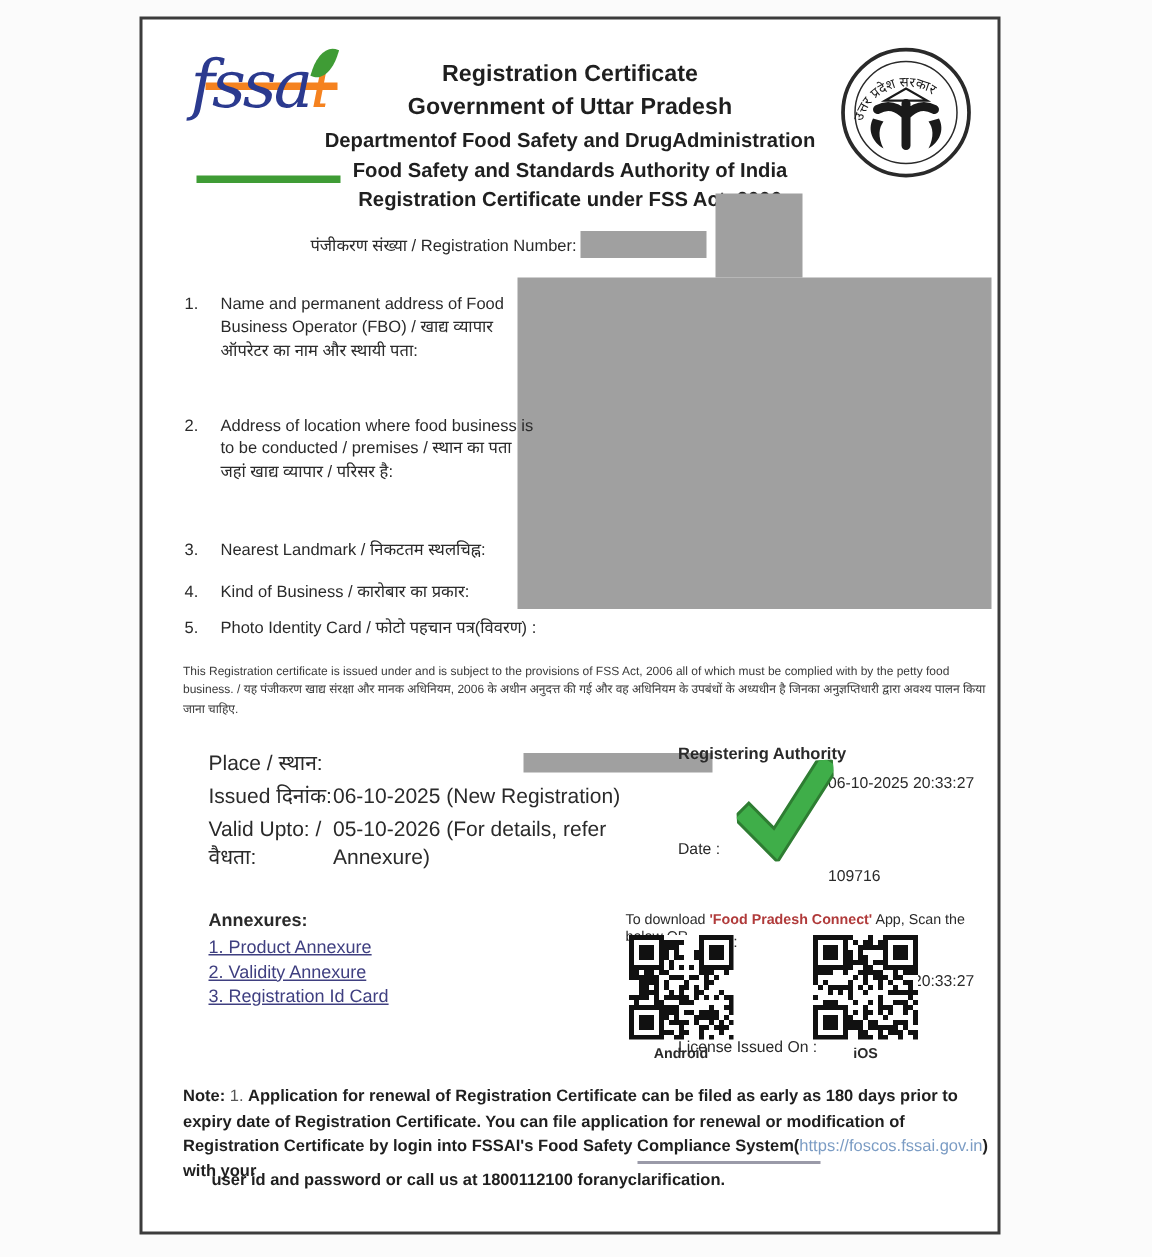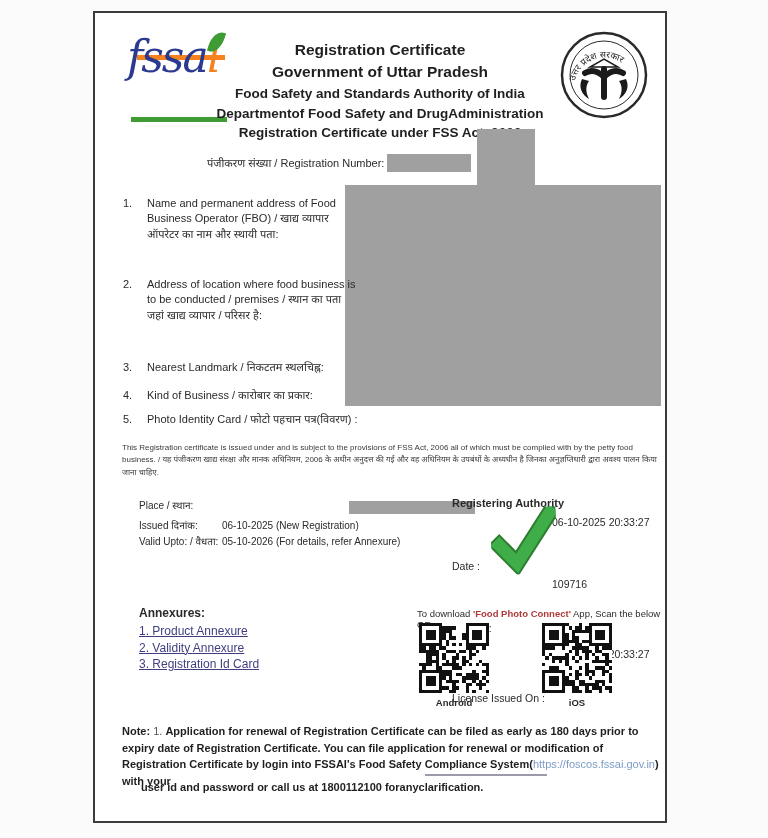--- a/index.html
+++ b/index.html
@@ -33,21 +33,21 @@
   .rd-place { left:127px; top:2px;  width:126px; height:13px; position:relative; display:inline-block; background:#a0a0a0; }
 
   
   .item { position:absolute; left:28px; width:236px; display:flex; color:#2a2a2a; font-size:11px; line-height:1.4; }
   .inum { width:24px; flex:0 0 24px; }
   .itxt { flex:1; }
 
   .disclaimer { position:absolute; left:27px; top:429px; width:537px; font-size:8px; line-height:1.55; color:#3a3a3a; }
 
   
-  .issue { position:absolute; left:44px; top:486px; width:300px; font-size:10px; color:#2a2a2a; }
+  .issue { position:absolute; left:44px; top:486px; width:300px; font-size:14px; color:#2a2a2a; }
   .issue .row { display:flex; margin-bottom:3px; }
   .issue .lbl { flex:0 0 83px; line-height:1.35; }
   .issue .val { flex:1; line-height:1.35; }
 
   
   .auth { position:absolute; left:357px; top:484px; width:215px; font-size:10.5px; color:#2a2a2a; }
   .auth .title { font-weight:bold; font-size:11px; margin-bottom:7px; }
   .auth .row { display:flex; margin-bottom:6px; }
   .auth .lbl { flex:0 0 100px;margin-top:44px; }
   .auth .row.gap { margin-top:14px; }
@@ -84,22 +84,22 @@
     <div class="fssai">
       <div class="bar-top"></div>
       <div class="word"><span class="blue">fssa</span><span class="orange">i</span></div>
       <div class="leaf"></div>
       <div class="bar-bot"></div>
     </div>
 
     <div class="titles">
       <div class="t1">Registration Certificate</div>
       <div class="t1">Government of Uttar Pradesh</div>
+      <div class="t2">Departmentof Food Safety and DrugAdministration</div>
       <div class="t2">Food Safety and Standards Authority of India</div>
-      <div class="t2">Departmentof Food Safety and DrugAdministration</div>
       <div class="t2">Registration Certificate under FSS Act, 2006</div>
     </div>
 
     <div class="seal">
       <svg viewBox="0 0 92 92" width="92" height="92">
         <circle cx="46" cy="46" r="42" fill="#ffffff" stroke="#2a2a2a" stroke-width="2.5"></circle>
         <circle cx="46" cy="46" r="34" fill="#ffffff" stroke="#2a2a2a" stroke-width="1"></circle>
         <defs>
             <path id="arc" d="M 17,52 A 30,30 0 0 1 75,50" fill="none"></path>
           </defs>
@@ -177,21 +177,21 @@
       </svg>
     </div>
 
     <div class="annex">
       <div class="title">Annexures:</div>
       <a>1. Product Annexure</a>
       <a>2. Validity Annexure</a>
       <a>3. Registration Id Card</a>
     </div>
 
-    <div class="qrcap"><span>To download </span><span class="app">'Food Photo Connect'</span><span> App, Scan the below QR</span></div>
+    <div class="qrcap"><span>To download </span><span class="app">'Food Pradesh Connect'</span><span> App, Scan the below QR</span></div>
     <div class="qrbox qr-android" id="qr1"><svg viewBox="0 0 63 63" width="70" height="70" shape-rendering="crispEdges">
           <rect width="63" height="63" fill="#fff"></rect>
           <rect x="0" y="0" width="3" height="3" fill="#111"></rect>
           <rect x="3" y="0" width="3" height="3" fill="#111"></rect>
           <rect x="6" y="0" width="3" height="3" fill="#111"></rect>
           <rect x="9" y="0" width="3" height="3" fill="#111"></rect>
           <rect x="12" y="0" width="3" height="3" fill="#111"></rect>
           <rect x="15" y="0" width="3" height="3" fill="#111"></rect>
           <rect x="18" y="0" width="3" height="3" fill="#111"></rect>
           <rect x="42" y="0" width="3" height="3" fill="#111"></rect>

